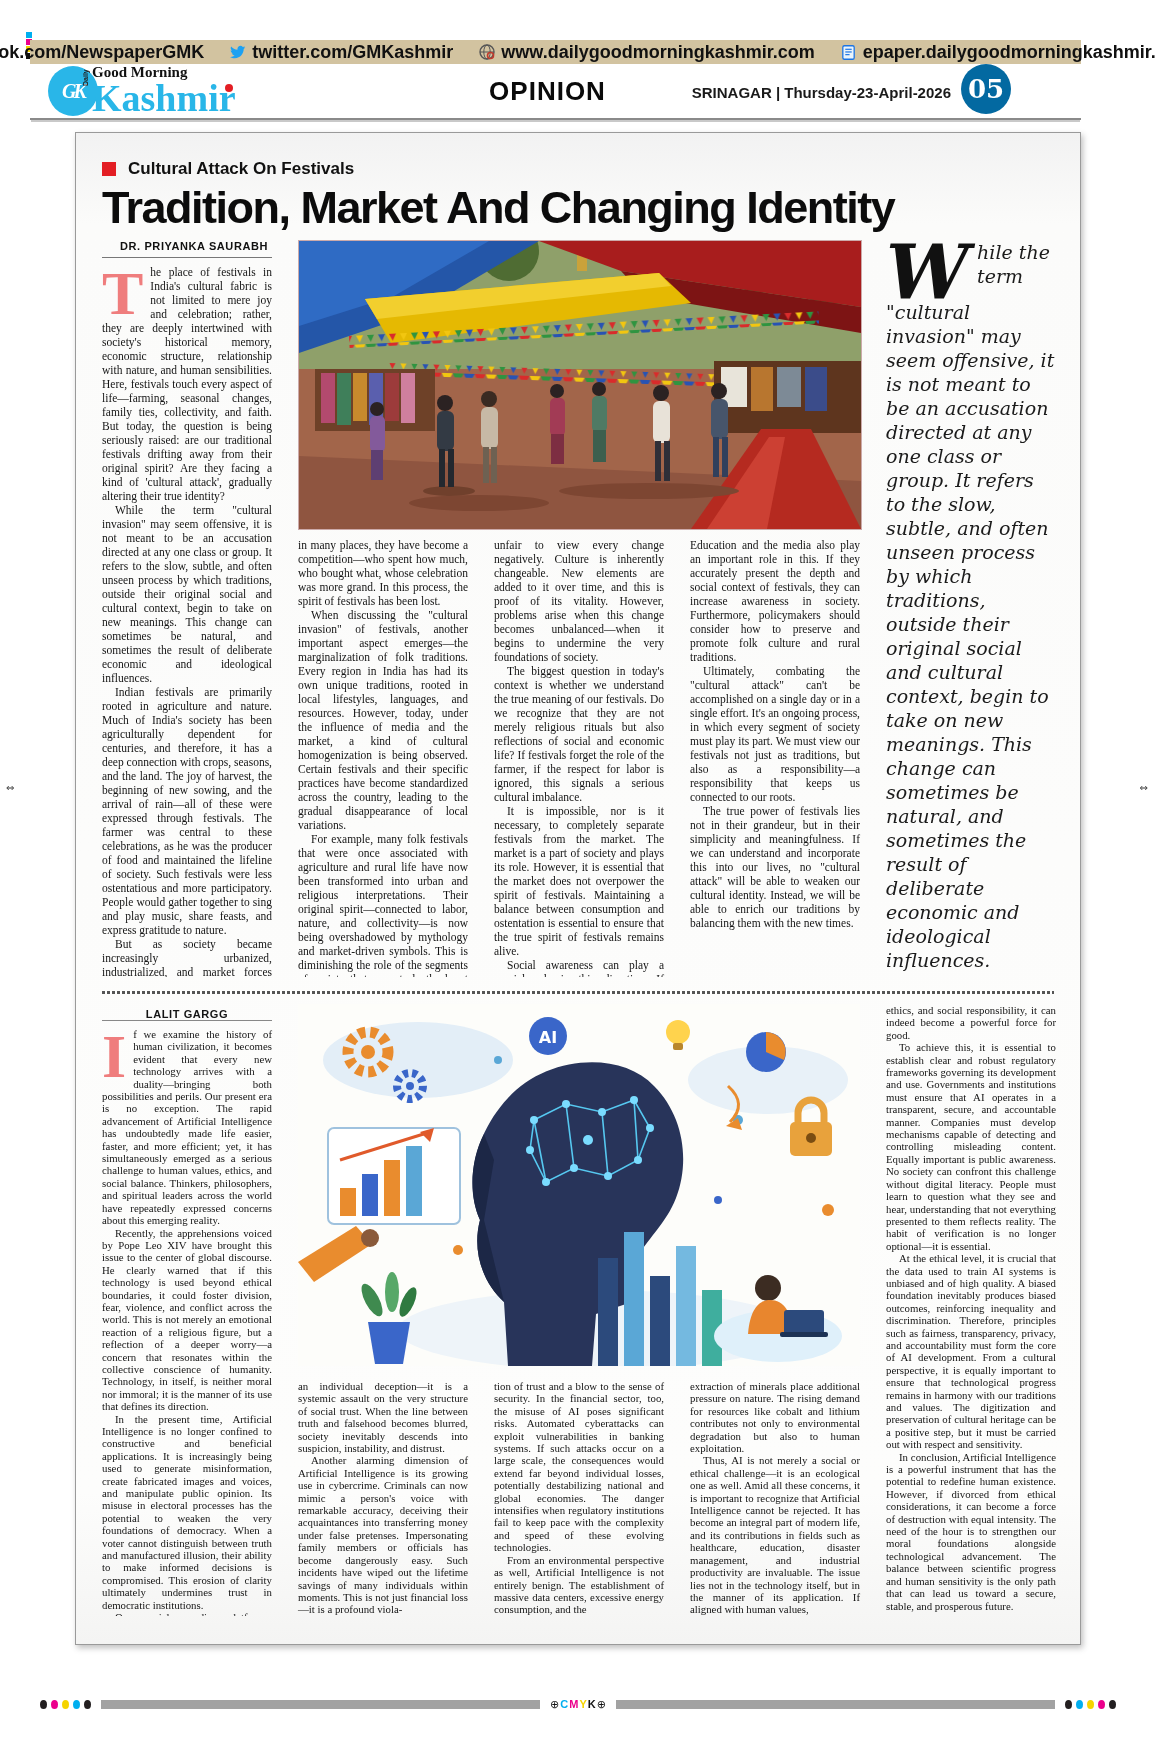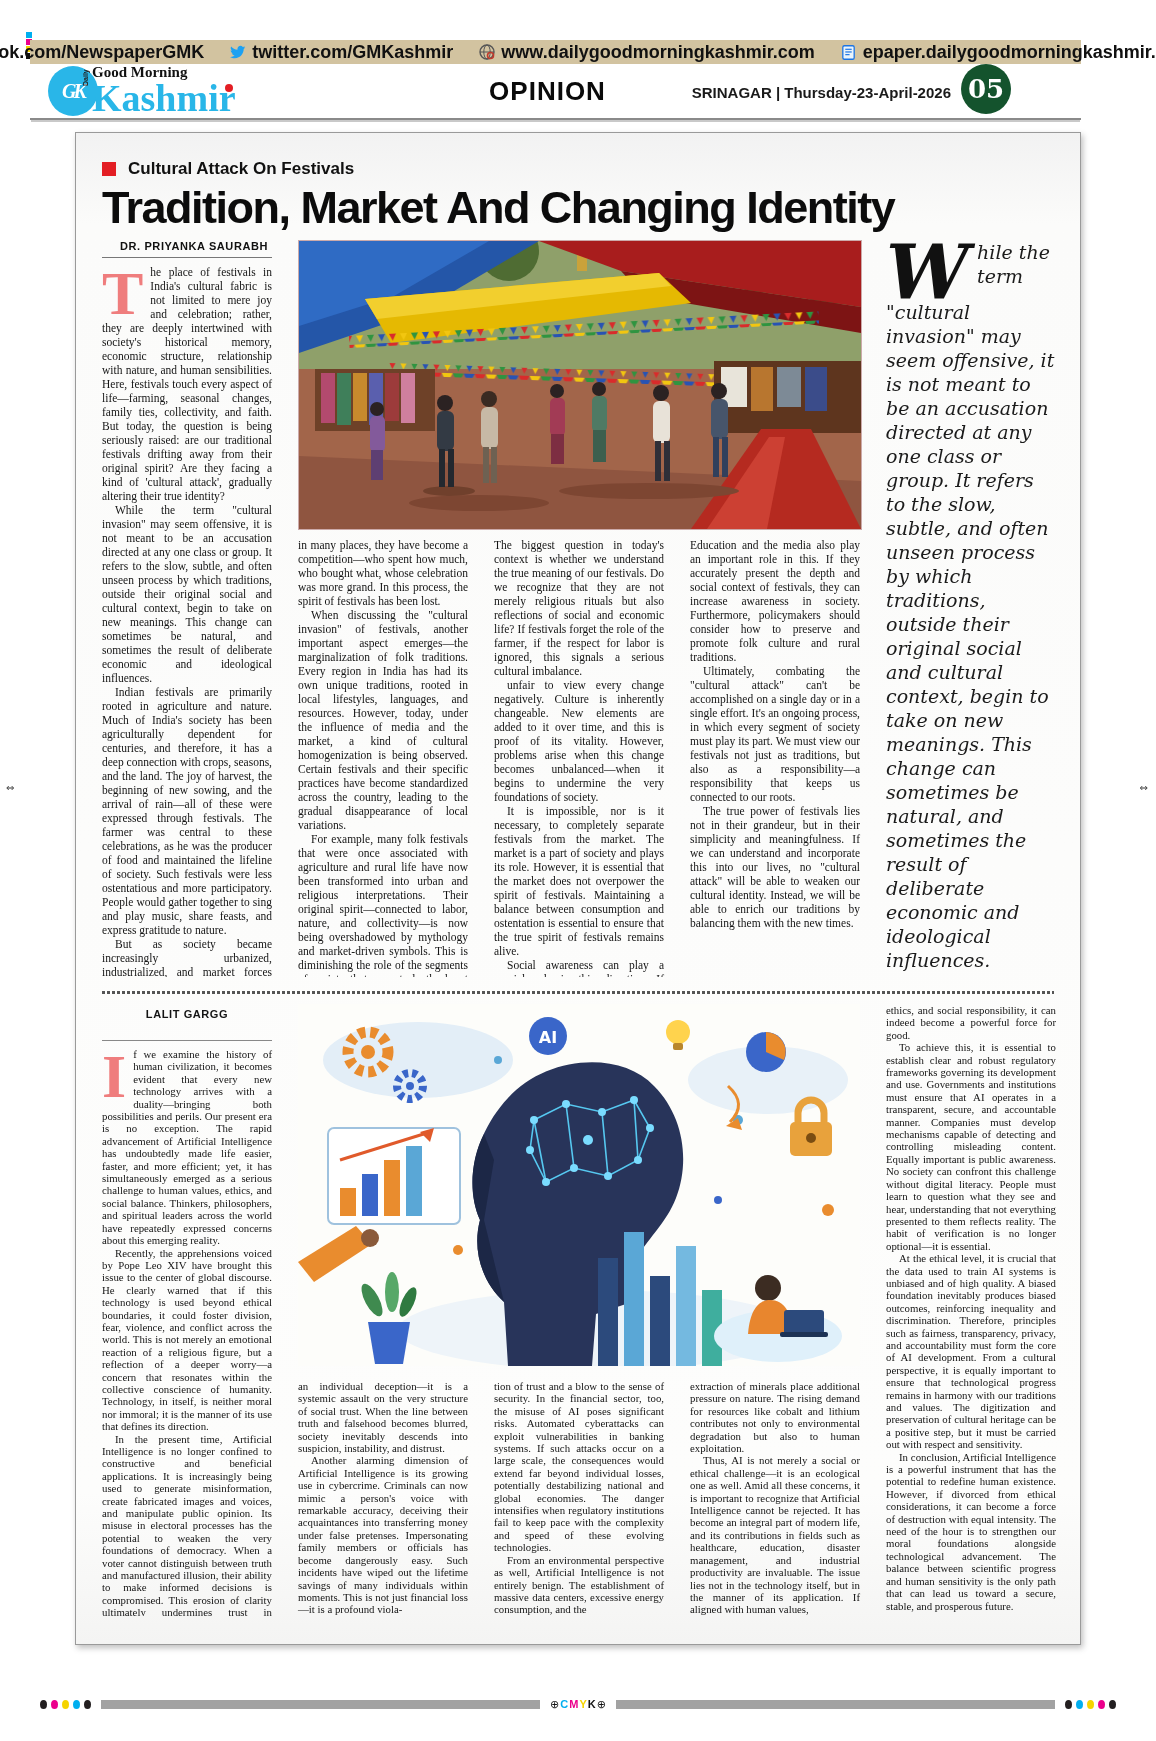--- a/index.html
+++ b/index.html
@@ -15,21 +15,21 @@
   
   .masthead{position:absolute;left:30px;top:64px;width:1051px;height:54px;border-bottom:2px solid #8a8a8a;box-shadow:0 3px 0 -1px #c9c9c9;}
   .logo-circle{position:absolute;left:18px;top:2px;width:50px;height:50px;border-radius:50%;background:#29b6e8;color:#fff;display:flex;align-items:center;justify-content:center;font:italic bold 20px "Liberation Serif",serif;letter-spacing:-3px;}
   .brand{position:absolute;left:62px;top:0px;}
   .brand-top{font:bold 15px "Liberation Serif",serif;color:#111;}
   .brand-daily{position:absolute;left:-10px;top:22px;font:bold 7px "Liberation Sans",sans-serif;color:#222;transform:rotate(-90deg);transform-origin:left top;}
   .brand-main{position:relative;font:bold 38px/34px "Liberation Serif",serif;color:#29b6e8;letter-spacing:0px;}
   .brand-dot{position:absolute;left:133px;top:3px;width:8px;height:8px;border-radius:50%;background:#e31e24;}
   .section-title{position:absolute;left:0;right:16px;top:12px;text-align:center;font:bold 26px "Liberation Sans",sans-serif;letter-spacing:1px;color:#0a0a0a;}
   .dateline{position:absolute;right:130px;top:20px;font:bold 15px "Liberation Sans",sans-serif;color:#1a1a1a;}
-  .pagenum{position:absolute;right:70px;top:0px;width:50px;height:50px;border-radius:50%;background:#14532d;color:#fff;display:flex;align-items:center;justify-content:center;font:bold 26px "DejaVu Serif",serif;}
+  .pagenum{position:absolute;right:70px;top:0px;width:50px;height:50px;border-radius:50%;background:#0369a1;color:#fff;display:flex;align-items:center;justify-content:center;font:bold 26px "DejaVu Serif",serif;}
 
   
   .frame{position:absolute;left:75px;top:132px;width:1006px;height:1513px;border:1px solid #9a9a9a;background:linear-gradient(180deg,#f2f2f2 0%,#fbfbfa 6%,#fdfdfc 90%,#f4f4f3 100%);box-shadow:2px 3px 6px rgba(0,0,0,.25);box-sizing:border-box;padding:26px 24px 0 24px;}
 
   
   .kicker{display:flex;align-items:center;gap:12px;font:bold 17px "Liberation Sans",sans-serif;color:#111;margin-left:2px;}
   .kicker-sq{width:14px;height:14px;background:#e31e24;display:inline-block;}
   .headline1{font:bold 45px/48px "Liberation Sans",sans-serif;letter-spacing:-1.5px;color:#0c0c0c;margin:5px 0 8px 2px;white-space:nowrap;}
   .cols{position:relative;display:flex;gap:26px;margin-left:2px;}
   .cols1{height:737px;overflow:hidden;}
@@ -45,21 +45,21 @@
   .pq-paras p{margin:0;}
 
   
   .dot-divider{height:3px;margin:14px 2px 10px 2px;background:repeating-linear-gradient(90deg,#555 0 3px,#fff 3px 5px);}
 
   
   .headline2{font:bold 30px/34px "Liberation Serif",serif;color:#101010;margin:2px 0 10px 2px;white-space:nowrap;}
   .headline2 .lead{color:#333e8e;}
   .cols2{height:612px;overflow:hidden;}
   .col2t{font:10.8px/12.4px "Liberation Serif",serif;}
-  .byline2{font:bold 11px "Liberation Sans",sans-serif;letter-spacing:.6px;text-align:center;border-bottom:1px solid #888;padding-bottom:20px;margin:4px 0 7px 0;}
+  .byline2{font:bold 11px "Liberation Sans",sans-serif;letter-spacing:.6px;text-align:center;border-bottom:1px solid #888;padding-bottom:0;margin:4px 0 7px 0;}
   .under-ai{margin-top:376px;}
   .ai-art{position:absolute;left:196px;top:-4px;width:562px;height:366px;overflow:hidden;}
 
   
   .edge-mark{position:absolute;top:782px;font:10px "DejaVu Sans",sans-serif;color:#333;}
   .edge-mark.l{left:6px;} .edge-mark.r{right:8px;}
   .press-footer{position:absolute;left:40px;right:40px;top:1698px;height:12px;display:flex;align-items:center;gap:10px;}
   .press-bar{flex:1;height:9px;background:#a2a2a2;}
   .press-dots{display:flex;gap:4px;}
   .press-dots i{width:7px;height:9px;border-radius:50%;display:block;}
@@ -235,22 +235,22 @@
       </div>
       <div class="col under-art">
         <div class="paras">
             <p>in many places, they have become a competition—who spent how much, who bought what, whose celebration was more grand. In this process, the spirit of festivals has been lost.</p>
             <p>When discussing the "cultural invasion" of festivals, another important aspect emerges—the marginalization of folk traditions. Every region in India has had its own unique traditions, rooted in local lifestyles, languages, and resources. However, today, under the influence of media and the market, a kind of cultural homogenization is being observed. Certain festivals and their specific practices have become standardized across the country, leading to the gradual disappearance of local variations.</p>
             <p>For example, many folk festivals that were once associated with agriculture and rural life have now been transformed into urban and religious interpretations. Their original spirit—connected to labor, nature, and collectivity—is now being overshadowed by mythology and market-driven symbols. This is diminishing the role of the segments of society that were truly the heart of these festivals—farmers and laborers.</p>
           </div>
       </div>
       <div class="col under-art">
         <div class="paras">
+            <p>unfair to view every change negatively. Culture is inherently changeable. New elements are added to it over time, and this is proof of its vitality. However, problems arise when this change becomes unbalanced—when it begins to undermine the very foundations of society.</p>
             <p>The biggest question in today's context is whether we understand the true meaning of our festivals. Do we recognize that they are not merely religious rituals but also reflections of social and economic life? If festivals forget the role of the farmer, if the respect for labor is ignored, this signals a serious cultural imbalance.</p>
-            <p>unfair to view every change negatively. Culture is inherently changeable. New elements are added to it over time, and this is proof of its vitality. However, problems arise when this change becomes unbalanced—when it begins to undermine the very foundations of society.</p>
             <p>It is impossible, nor is it necessary, to completely separate festivals from the market. The market is a part of society and plays its role. However, it is essential that the market does not overpower the spirit of festivals. Maintaining a balance between consumption and ostentation is essential to ensure that the true spirit of festivals remains alive.</p>
             <p>Social awareness can play a crucial role in this direction. If people themselves understand the true meaning of festivals, they will strive to celebrate them with the same spirit. Reviving local traditions, promoting</p>
           </div>
       </div>
       <div class="col under-art">
         <div class="paras">
             <p>Education and the media also play an important role in this. If they accurately present the depth and social context of festivals, they can increase awareness in society. Furthermore, policymakers should consider how to preserve and promote folk culture and rural traditions.</p>
             <p>Ultimately, combating the "cultural attack" can't be accomplished on a single day or in a single effort. It's an ongoing process, in which every segment of society must play its part. We must view our festivals not just as traditions, but also as a responsibility—a responsibility that keeps us connected to our roots.</p>
             <p>The true power of festivals lies not in their grandeur, but in their simplicity and meaningfulness. If we can understand and incorporate this into our lives, no "cultural attack" will be able to weaken our cultural identity. Instead, we will be able to enrich our traditions by balancing them with the new times.</p>
           </div>

